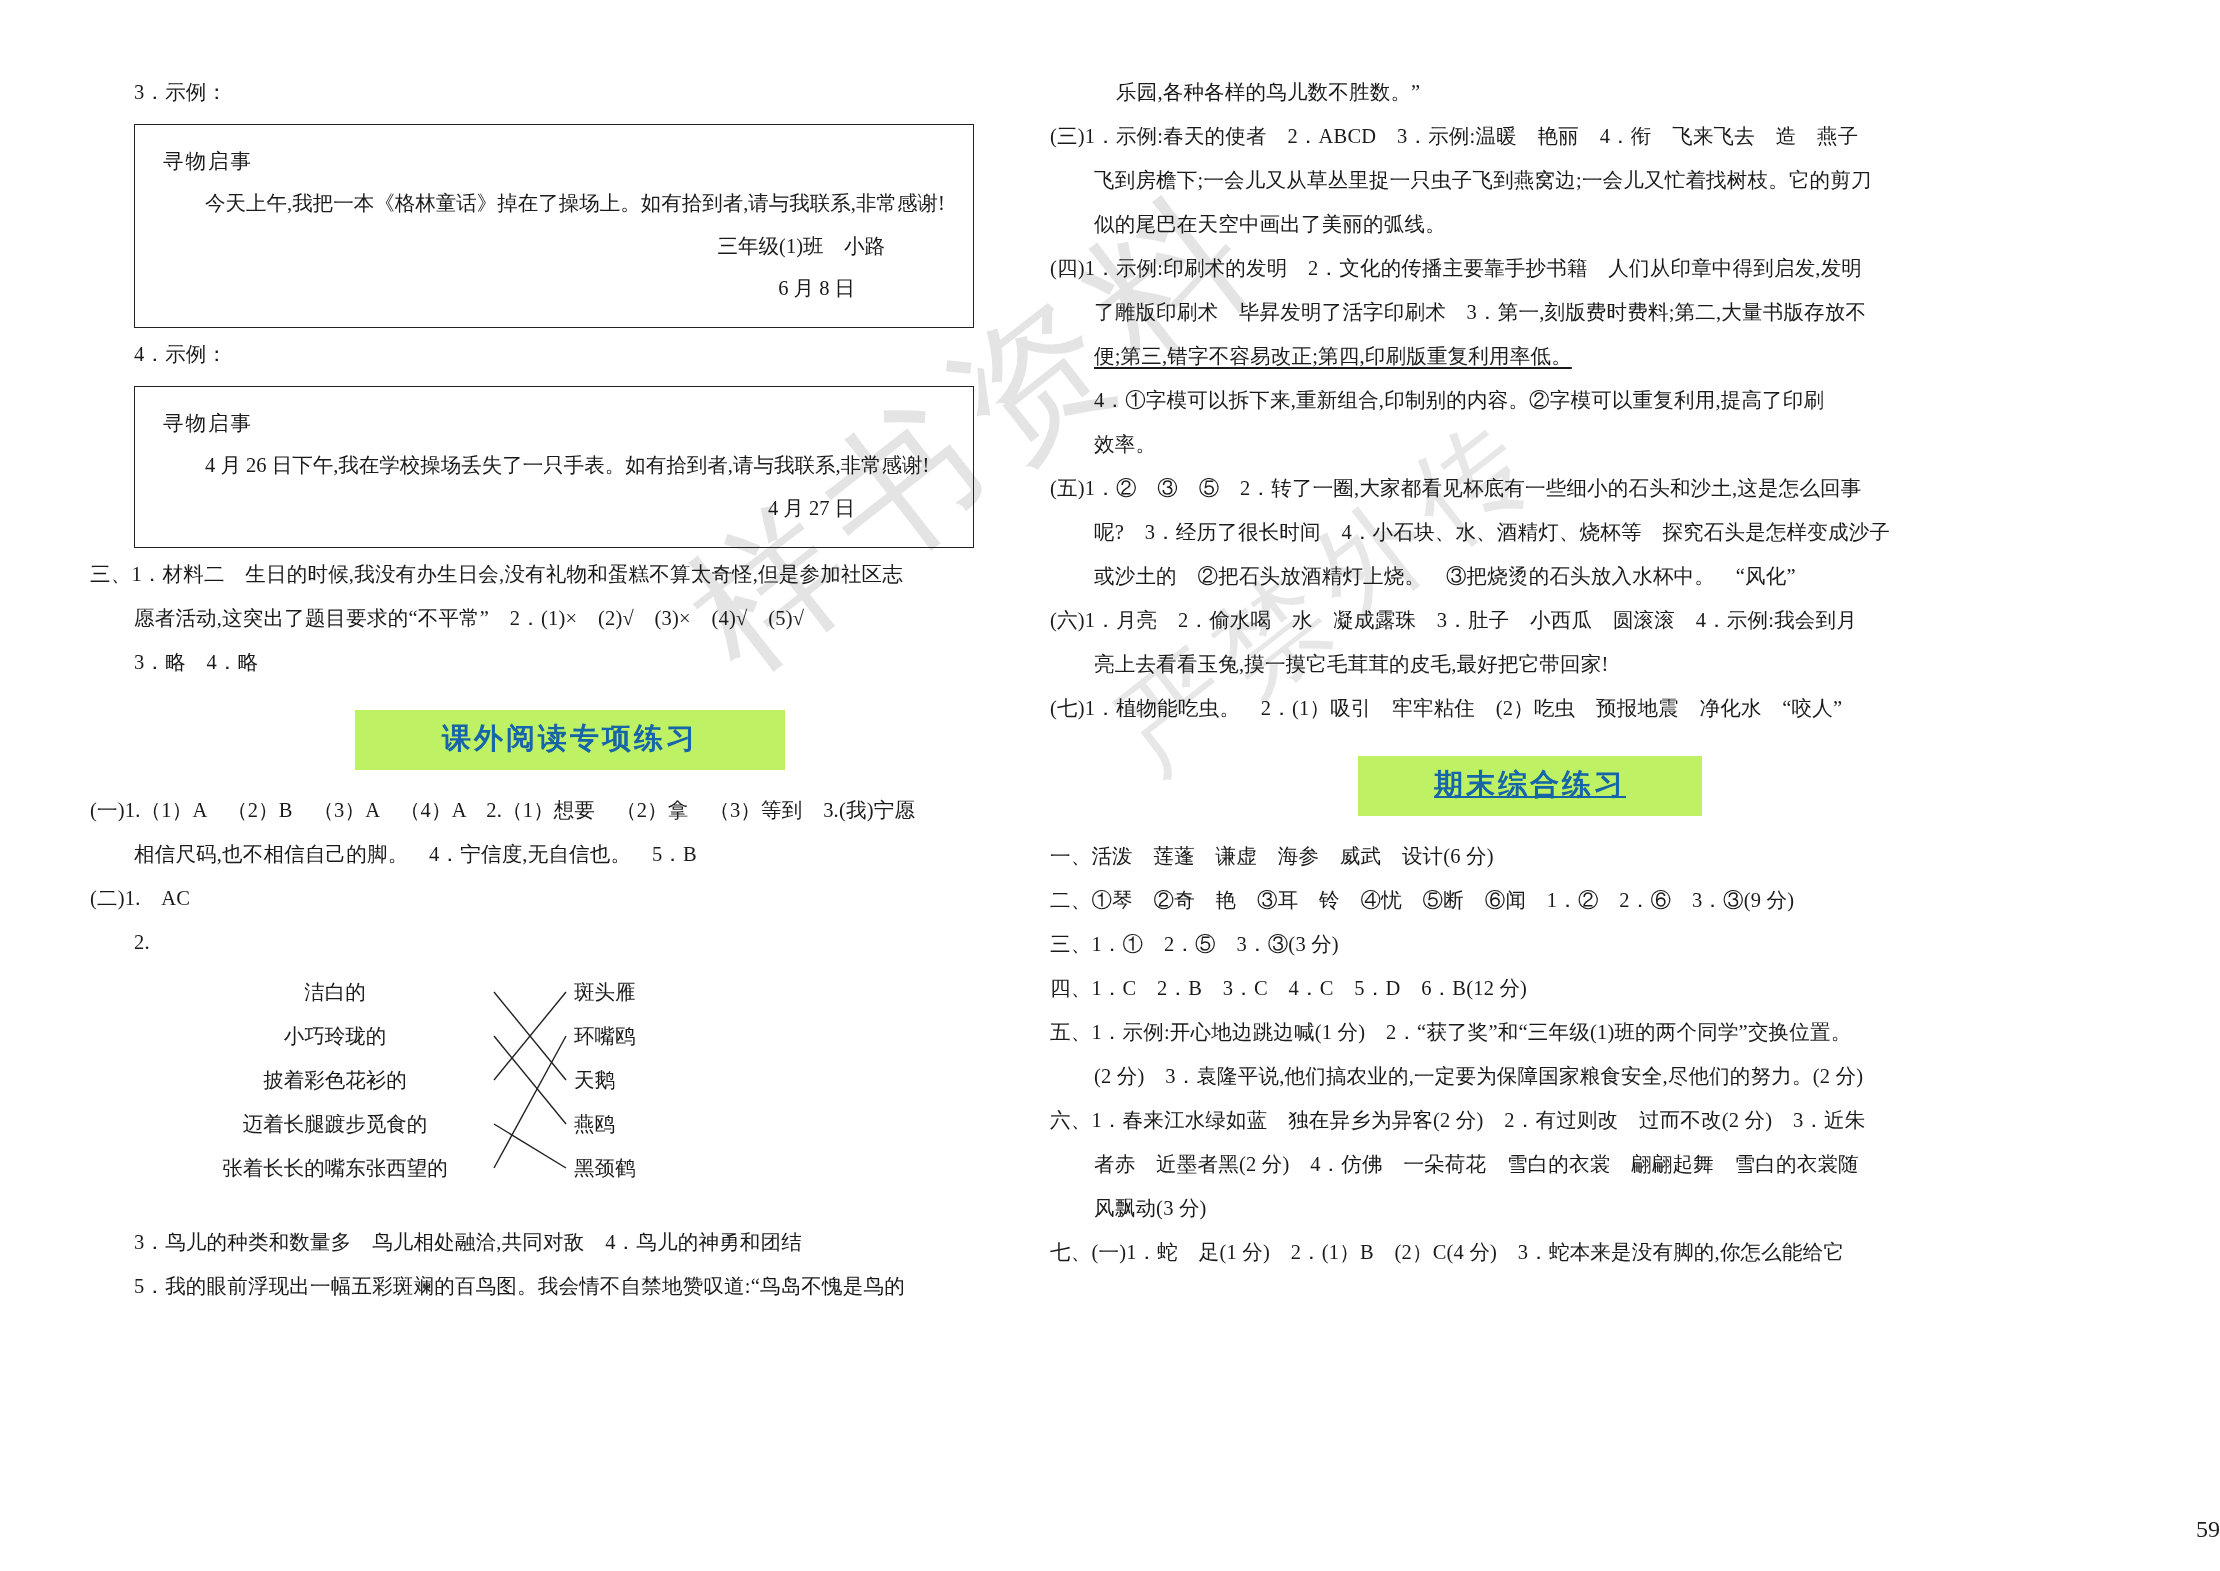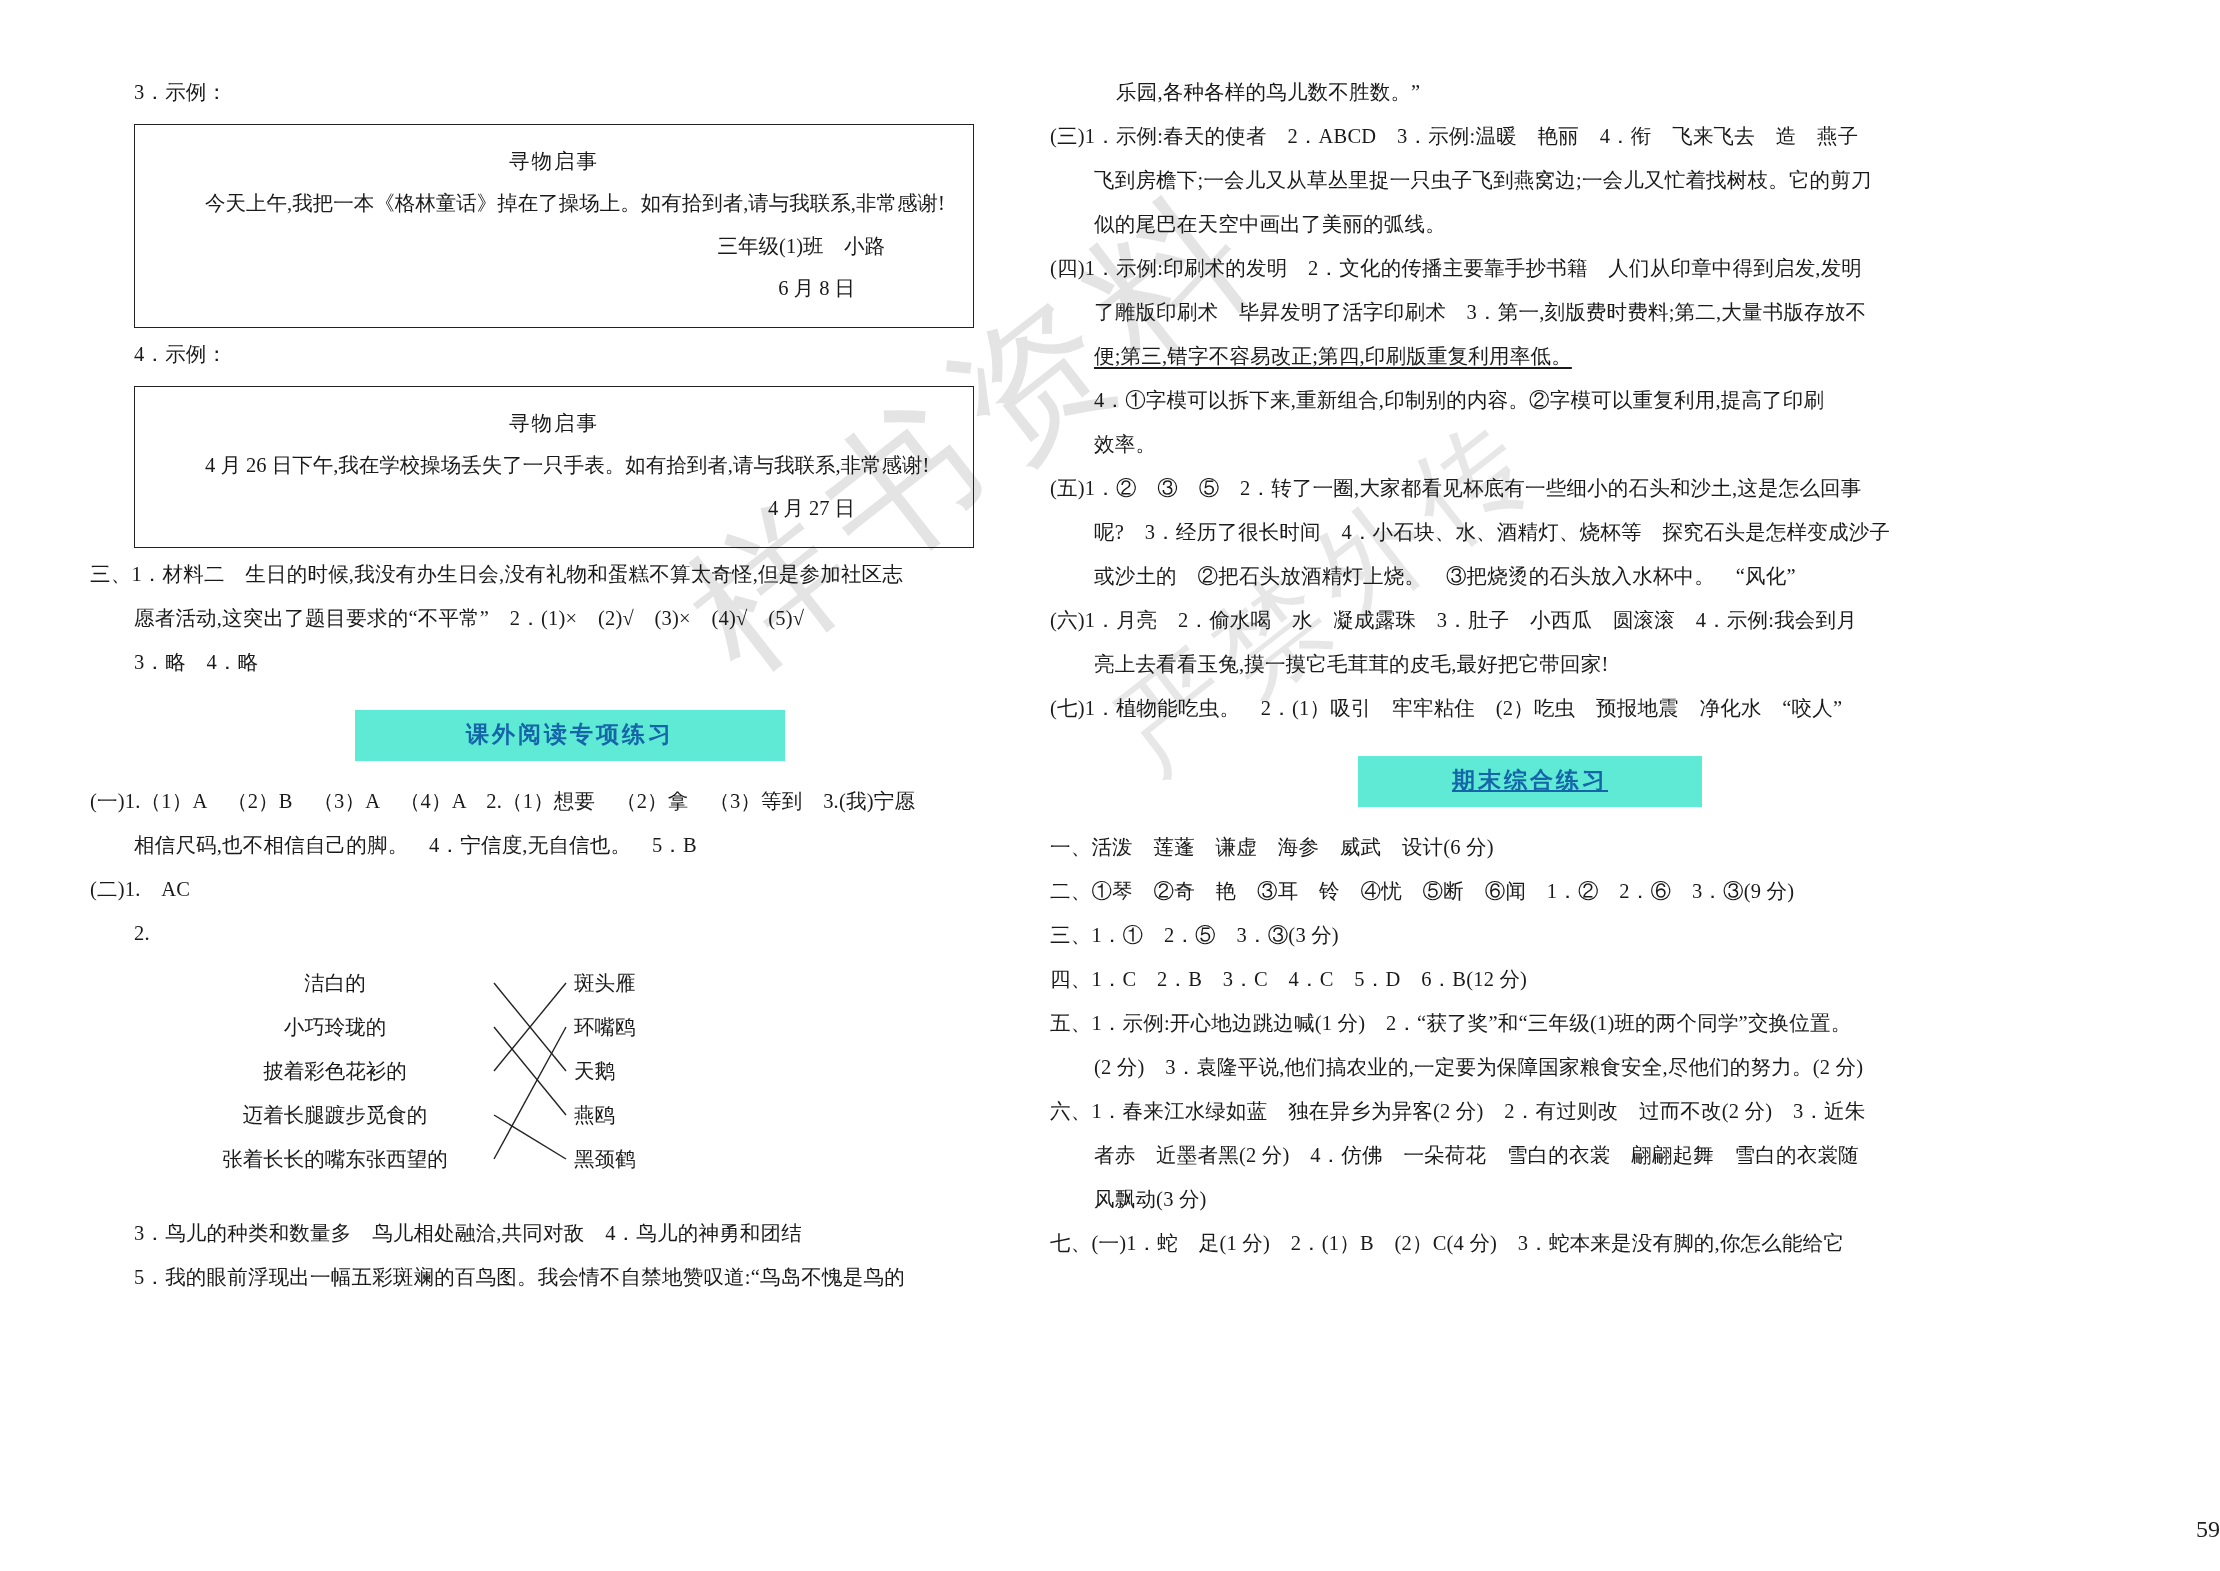--- a/index.html
+++ b/index.html
@@ -44,44 +44,43 @@
   }
   
   .notice-box {
     border: 1.5px solid #222;
     margin: 10px 0 4px 44px;
     width: 840px;
     box-sizing: border-box;
     padding: 16px 28px 18px 28px;
   }
   .notice-title {
-    text-align: center;
     font-size: 20.5px;
     line-height: 40px;
     letter-spacing: 2px;
   }
   .notice-body {
     font-size: 20.5px;
     line-height: 44px;
     text-indent: 42px;
   }
   .notice-sign {
     font-size: 20.5px;
     line-height: 42px;
     text-align: right;
     padding-right: 60px;
   }
   .notice-sign.second { padding-right: 90px; }
   
   .banner {
     margin: 26px auto 18px auto;
-    background: #5eead4;
+    background: #bef264;
     color: #1565a8;
     font-weight: bold;
-    font-size: 23px;
+    font-size: 29px;
     letter-spacing: 3px;
     text-align: center;
     padding: 9px 0 11px 0;
     width: 430px;
   }
   .banner.wide { width: 344px; text-decoration: underline; }
   
   .match-wrap {
     position: relative;
     margin: 6px 0 0 64px;

